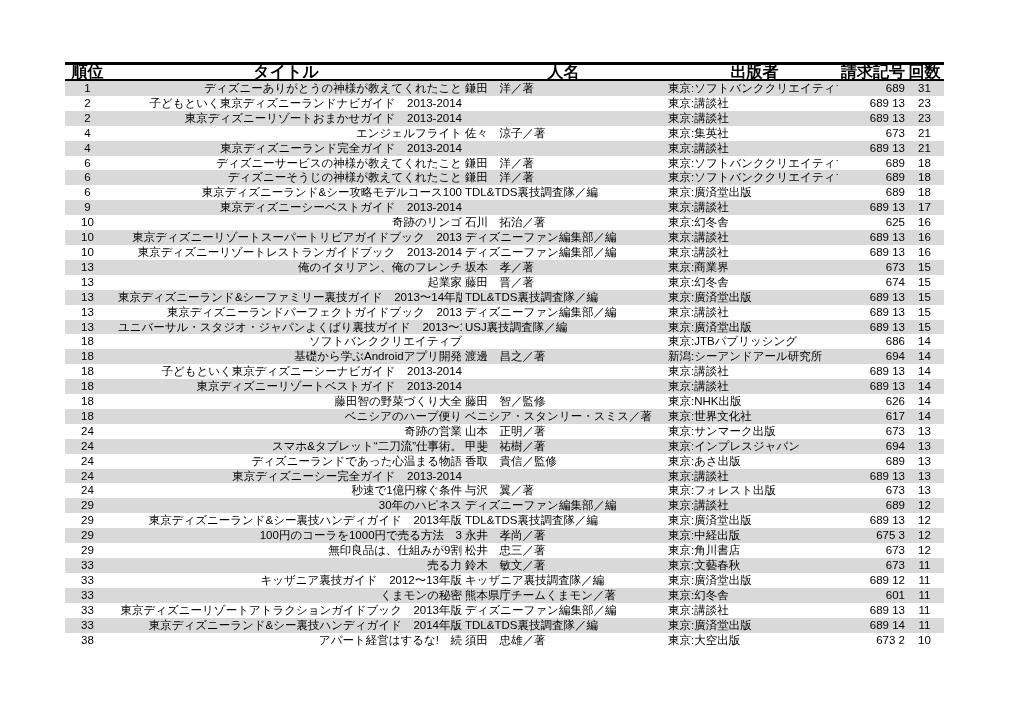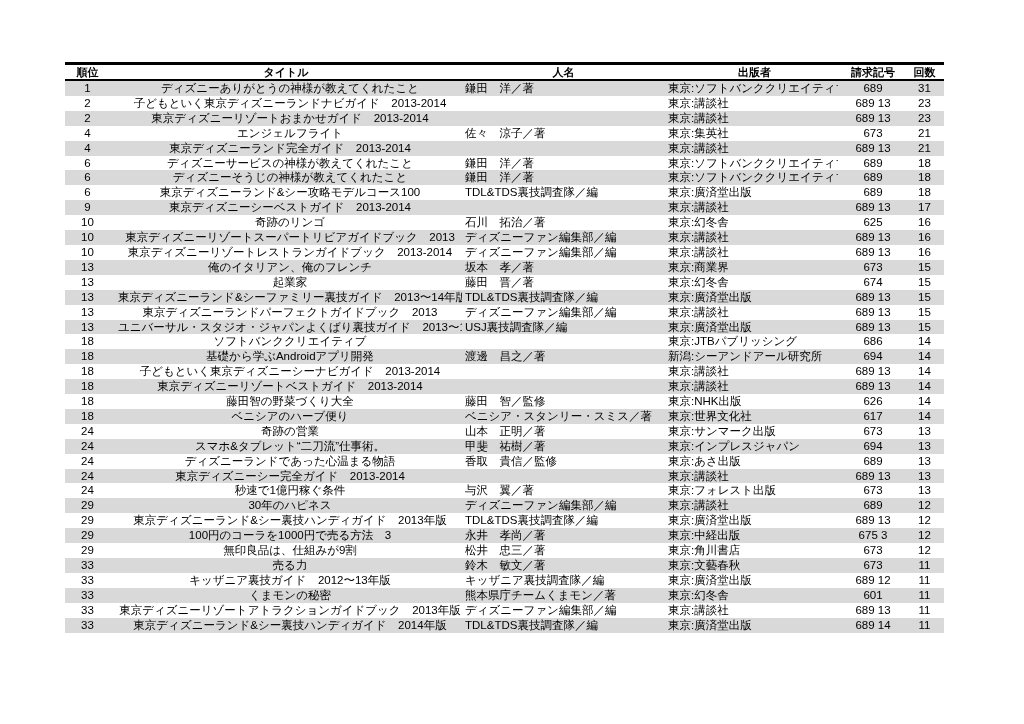--- a/index.html
+++ b/index.html
@@ -44,37 +44,37 @@
     font-size: 11.5px;
     height: 14.9px;
     line-height: 14.9px;
     white-space: nowrap;
     overflow: hidden;
     font-weight: normal;
     vertical-align: middle;
   }
   thead th {
     font-weight: bold;
-    font-size: 11px;
+    font-size: 16px;
     height: 14px;
     line-height: 14px;
     border-top: 3px solid var(--border);
     border-bottom: 2px solid var(--border);
     text-align: center;
   }
   thead th.c-publisher { text-align: center; padding-left: 6px; }
   thead th.c-call      { text-align: center; padding-left: 3px; }
 
   tbody tr:nth-child(odd) { background: var(--stripe); }
 
   td.c-rank      { text-align: center; }
-  td.c-title     { text-align: center; padding-left: 8px; margin-top: 11px; }
+  td.c-title     { text-align: right; padding-left: 8px; margin-top: 11px; }
   td.c-author    { text-align: left; padding-left: 3px; }
   td.c-publisher { text-align: left; padding-left: 3px; }
-  td.c-call      { text-align: center; padding-left: 3px; }
+  td.c-call      { text-align: right; padding-left: 3px; }
   td.c-count     { text-align: center; }
 </style>
 </head>
 <body>
 
 <div class="sheet">
   <table class="ranking">
     <colgroup>
       <col class="w-rank">
       <col class="w-title">
@@ -383,15 +383,23 @@
         <td class="c-count">11</td>
       </tr>
         <tr>
         <td class="c-rank">33</td>
         <td class="c-title">東京ディズニーランド&amp;シー裏技ハンディガイド　2014年版</td>
         <td class="c-author">TDL&amp;TDS裏技調査隊／編</td>
         <td class="c-publisher">東京:廣済堂出版</td>
         <td class="c-call">689 14</td>
         <td class="c-count">11</td>
       </tr>
+        <tr>
+        <td class="c-rank">38</td>
+        <td class="c-title">アパート経営はするな!　続</td>
+        <td class="c-author">須田　忠雄／著</td>
+        <td class="c-publisher">東京:大空出版</td>
+        <td class="c-call">673 2</td>
+        <td class="c-count">10</td>
+      </tr>
       </tbody>
   </table>
 </div>
 
 </body></html>

